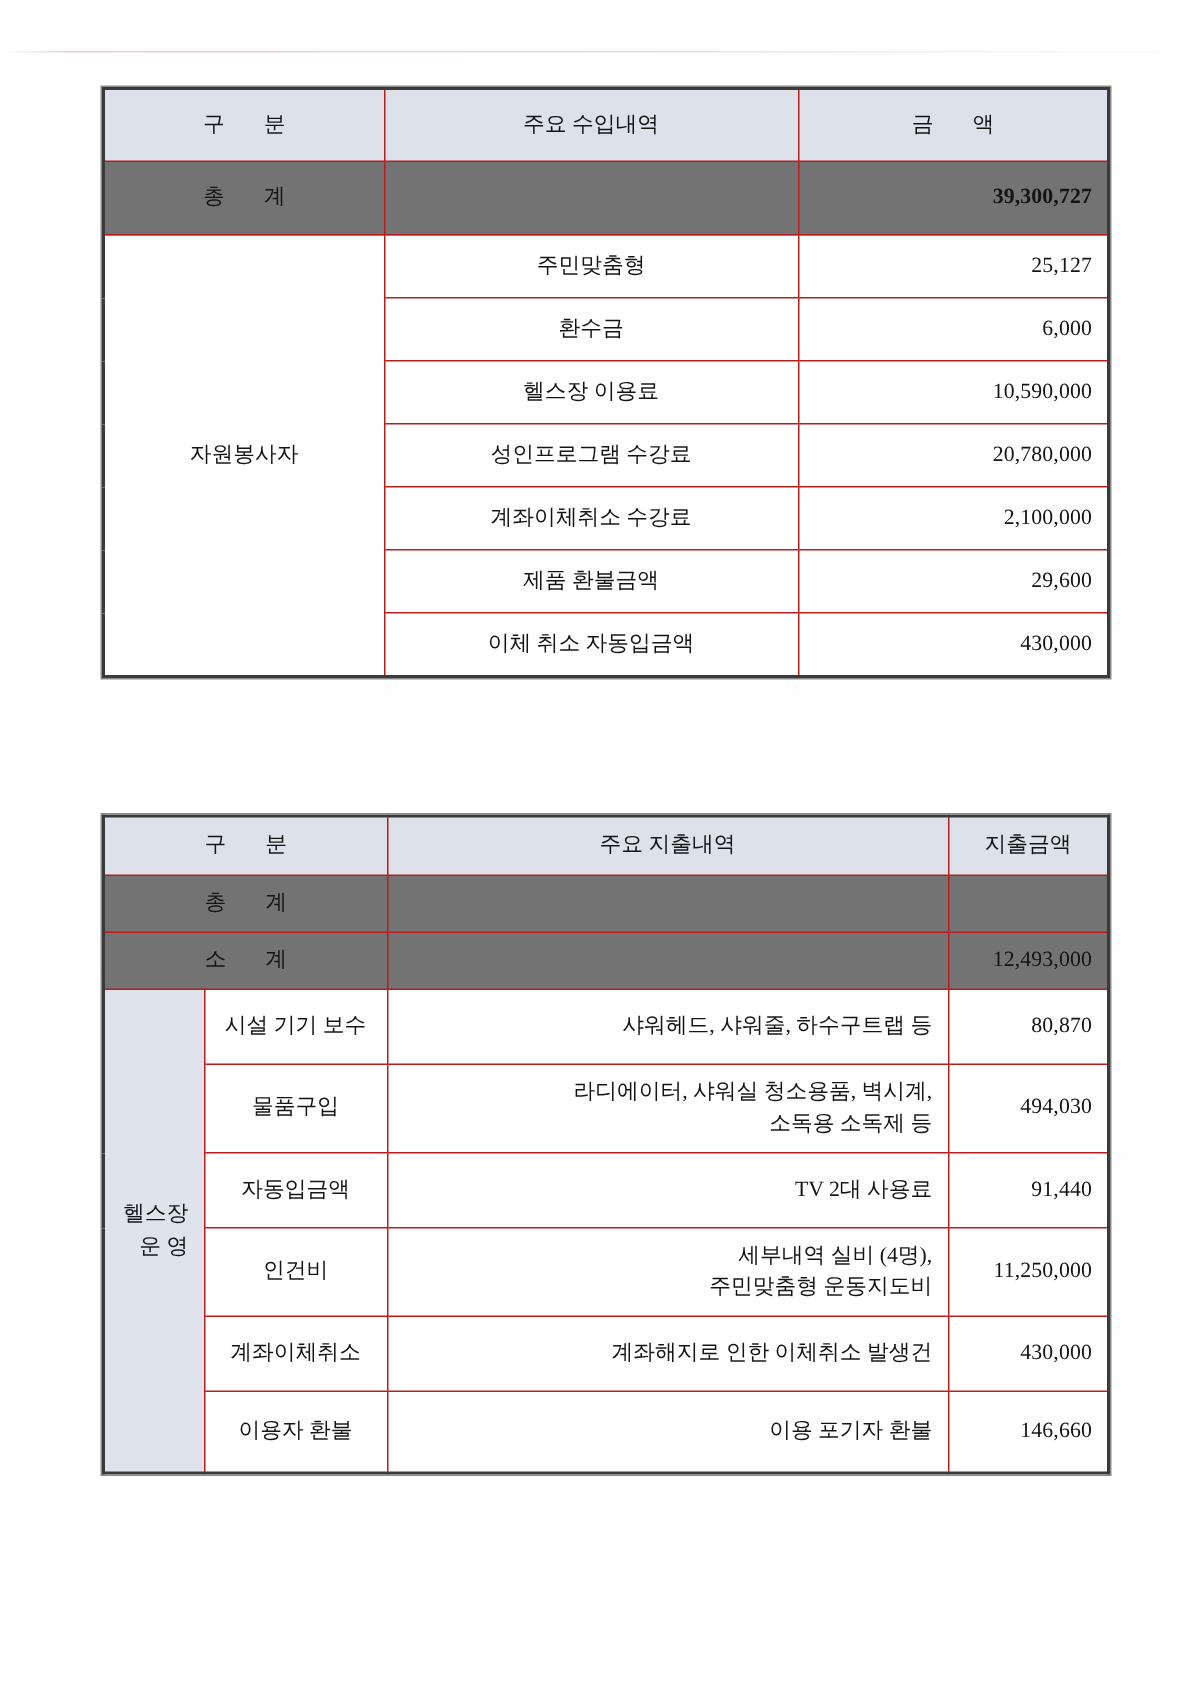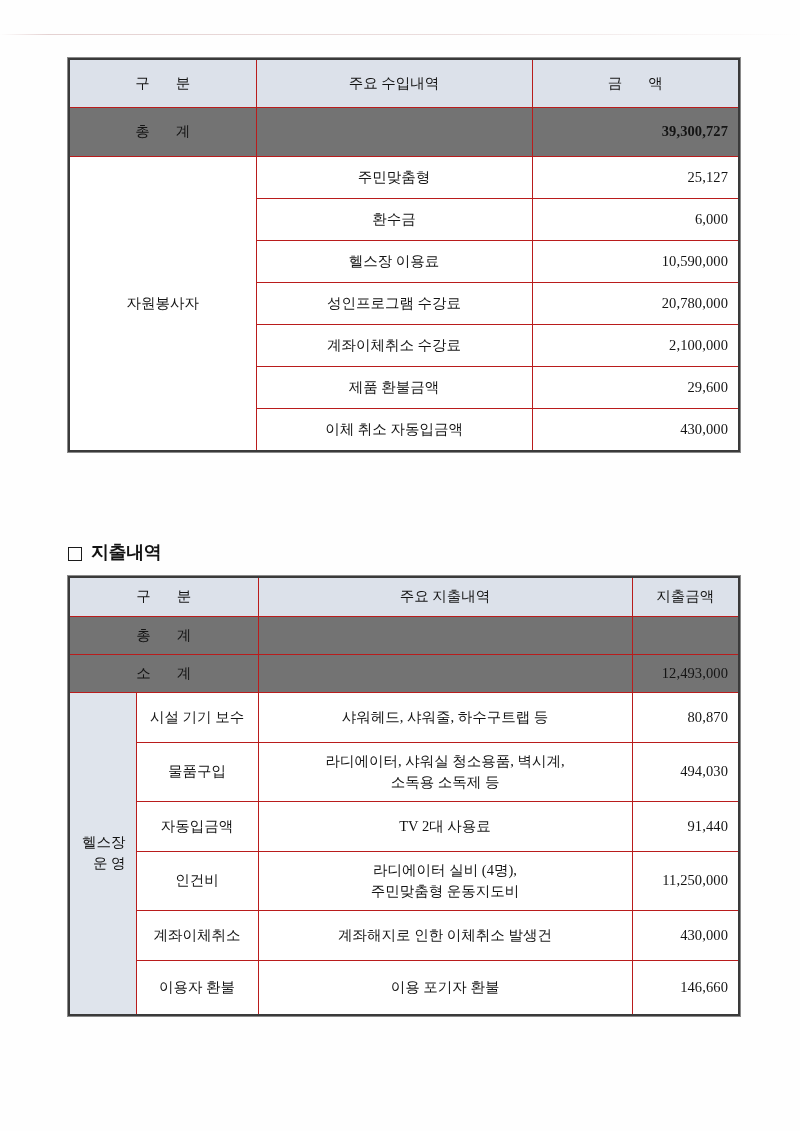--- a/index.html
+++ b/index.html
@@ -86,21 +86,21 @@
   table.rpt {
     border: 2px solid #3a3a3a;
     outline: 1px solid #8a8a8a;
   }
 
   .shade-head  { background: #dce1ea; }
   .shade-total { background: #737373; }
   .shade-cat   { background: #dfe4ec; }
 
   .c-center { text-align: center; }
-  .c-left   { text-align: center; margin-left: 32px; }
+  .c-left   { text-align: right; margin-left: 32px; }
   .c-right  { text-align: right; margin-left: 14px; }
   .bold     { font-weight: bold; }
   .wide-gap {
     display: inline-block;
     letter-spacing: normal;
   }
   .wide-gap i {
     font-style: normal;
     display: inline-block;
     width: 26px;
@@ -188,24 +188,20 @@
         <tr>
           <td class="c-center" style="height:41px">이체 취소 자동입금액</td>
           <td class="c-right num">430,000</td>
         </tr>
       </tbody>
     </table>
   </section>
 
   <section class="section" id="section-expense">
 
-    <h2 class="section-heading">
-      <span class="bullet-square"></span>
-      <span>지출내역</span>
-    </h2>
 
     <table class="rpt" id="expense-table">
       <colgroup>
         <col style="width:67px">
         <col style="width:122px">
         <col style="width:374px">
         <col style="width:107px">
       </colgroup>
       <tbody>
         <tr>
@@ -267,21 +263,21 @@
           <td class="c-center" style="height:49px">자동입금액</td>
           <td class="c-left multiline">
             <div>TV 2대 사용료</div>
           </td>
           <td class="c-right num">91,440</td>
         </tr>
 
         <tr>
           <td class="c-center" style="height:58px">인건비</td>
           <td class="c-left multiline">
-            <div>라디에이터 실비 (4명),</div>
+            <div>세부내역 실비 (4명),</div>
             <div>주민맞춤형 운동지도비</div>
           </td>
           <td class="c-right num">11,250,000</td>
         </tr>
 
         <tr>
           <td class="c-center" style="height:49px">계좌이체취소</td>
           <td class="c-left multiline">
             <div>계좌해지로 인한 이체취소 발생건</div>
           </td>

